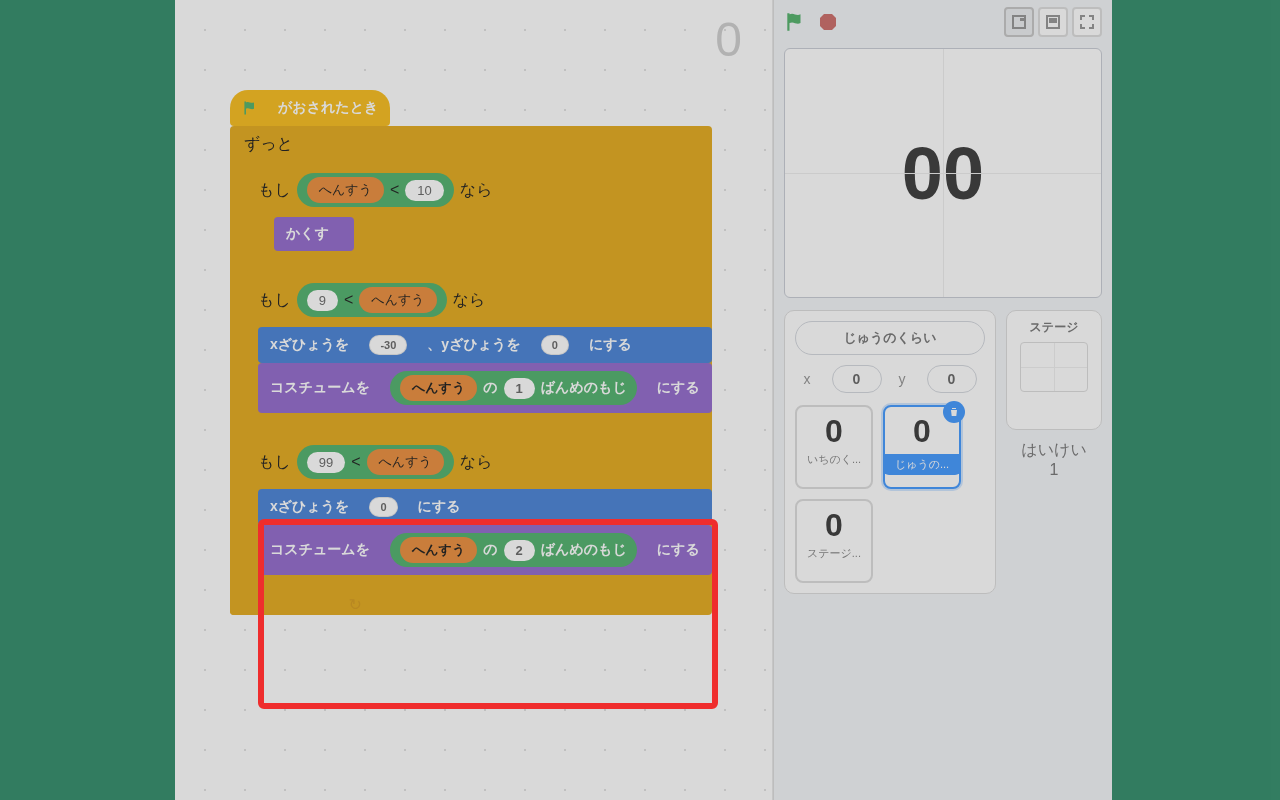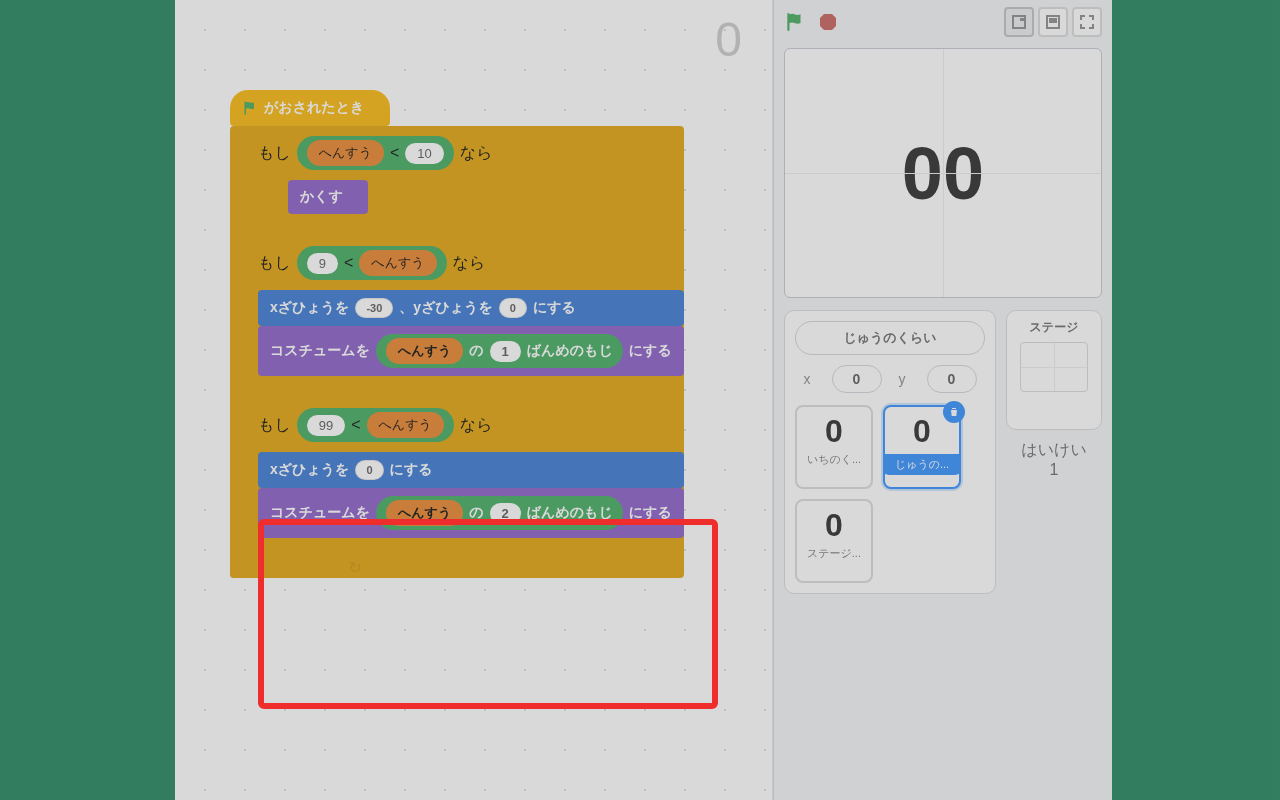--- a/index.html
+++ b/index.html
@@ -50,26 +50,26 @@
   .stage-side-box{ width:96px; height:120px; border:1px solid #d9d9d9; border-radius:10px; background:#fff; padding:8px; display:flex; flex-direction:column; align-items:center;}
   .stage-side-label{ font-size:12px; color:#666; font-weight:600; margin-bottom:6px;}
   .stage-mini{ width:68px; height:50px; border:1px solid #d9d9d9; border-radius:4px; background:#fff; position:relative;}
   .stage-mini::before,.stage-mini::after{content:"";position:absolute;background:#eee;}
   .stage-mini::before{left:50%;top:0;width:1px;height:100%;}
   .stage-mini::after{top:50%;left:0;width:100%;height:1px;}
   .hk-row{margin-top:10px;font-size:16px;color:#666;text-align:center;}
 
   
   .blocks { position:absolute; left:55px; top:90px; }
-  .block { color:#fff; font-size:14px; font-weight:600; padding:8px 12px; border-radius:4px; display:flex; align-items:center; gap:6px; white-space:nowrap; position:relative;}
+  .block { color:#fff; font-size:14px; font-weight:600; padding:8px 12px; border-radius:4px; display:flex; align-items:center; gap:20px; white-space:nowrap; position:relative;}
   .hat { background:#F7B500; width:160px; height:36px; border-radius:18px 18px 4px 4px; padding-left:12px;}
   .hat .flagw{width:16px;height:16px;display:inline-block;}
   .motion{ background:#3374D1; }
   .looks { background:#8558C7; }
-  .indent{ margin-left:30px; }
+  .indent{ margin-left:16px; }
 
   .opblock{ background:#3BA85A; border-radius:20px; padding:4px 10px; display:inline-flex; align-items:center; gap:6px;}
   .varpill{ background:#E98024; color:#000000; border-radius:16px; padding:4px 12px; font-size:13px;}
   .numpill{ background:#fff; color:#555; border-radius:16px; padding:3px 12px; font-size:13px; min-width:28px; }
   .numpillm{ background:#fff; color:#555; border-radius:16px; padding:3px 10px; font-size:11px; border:1px solid rgba(0,0,0,.1);}
 
   .c-wrap { background:#E1A000; border-radius:4px; padding:0; width:fit-content;}
   .c-top { display:flex; align-items:center; gap:6px; padding:8px 14px;}
   .c-body{ background:transparent; padding:2px 0 2px 14px;}
   .c-bot { height:18px; width:140px; background:#E1A000; border-radius:0 0 4px 4px;}
@@ -102,20 +102,23 @@
       <div class="block hat" style="margin-bottom:0;">
         <span class="flagw">
           <svg viewBox="0 0 20 20" width="16" height="16">
               <path fill="#3DA858" d="M3 2h2v16H3zM5 3c4-2 6 2 10 0v8c-4 2-6-2-10 0z"></path>
             </svg>
         </span>
         <span>がおされたとき</span>
       </div>
 
       <div class="c-wrap">
+        <div class="c-top">
+            <span>ずっと</span>
+          </div>
         <div class="c-body">
 
           <div class="c-wrap">
             <div class="c-top">
               <span>もし</span>
               <span class="opblock">
                 <span class="varpill">へんすう</span>
                 <span>&lt;</span>
                 <span class="numpill">10</span>
               </span>

